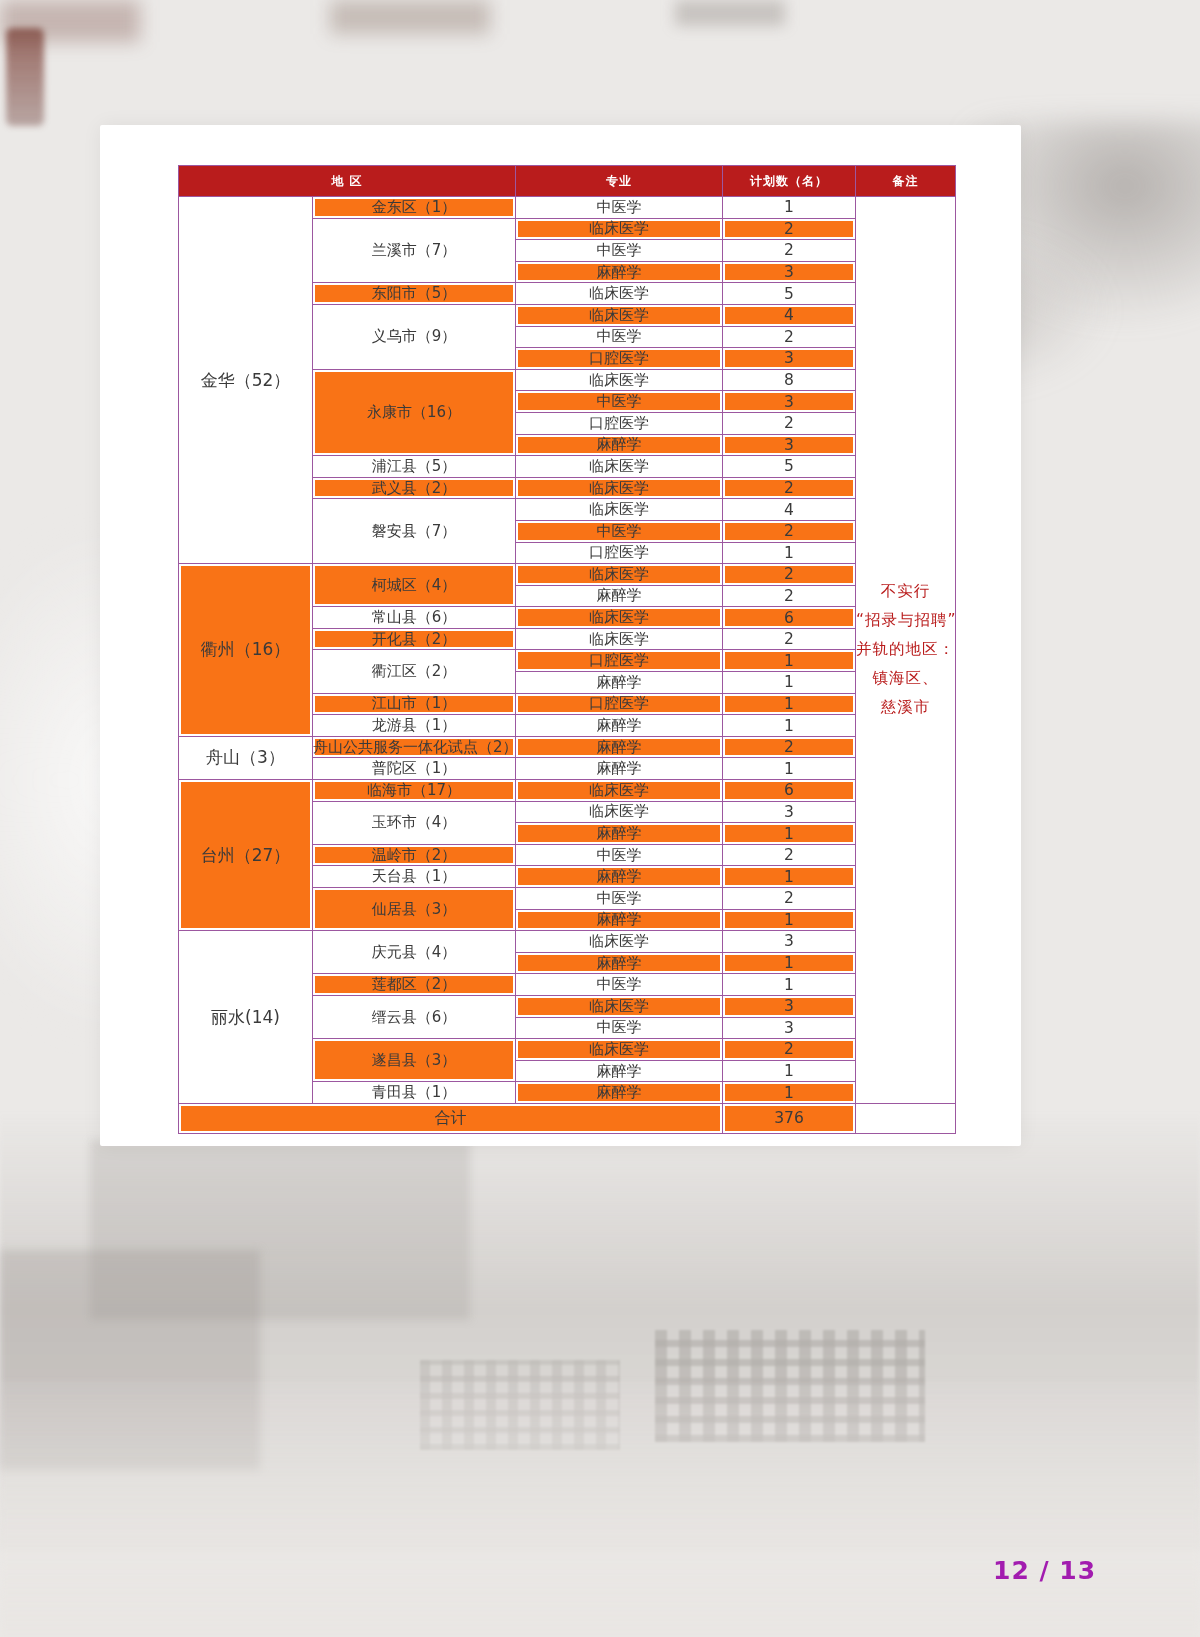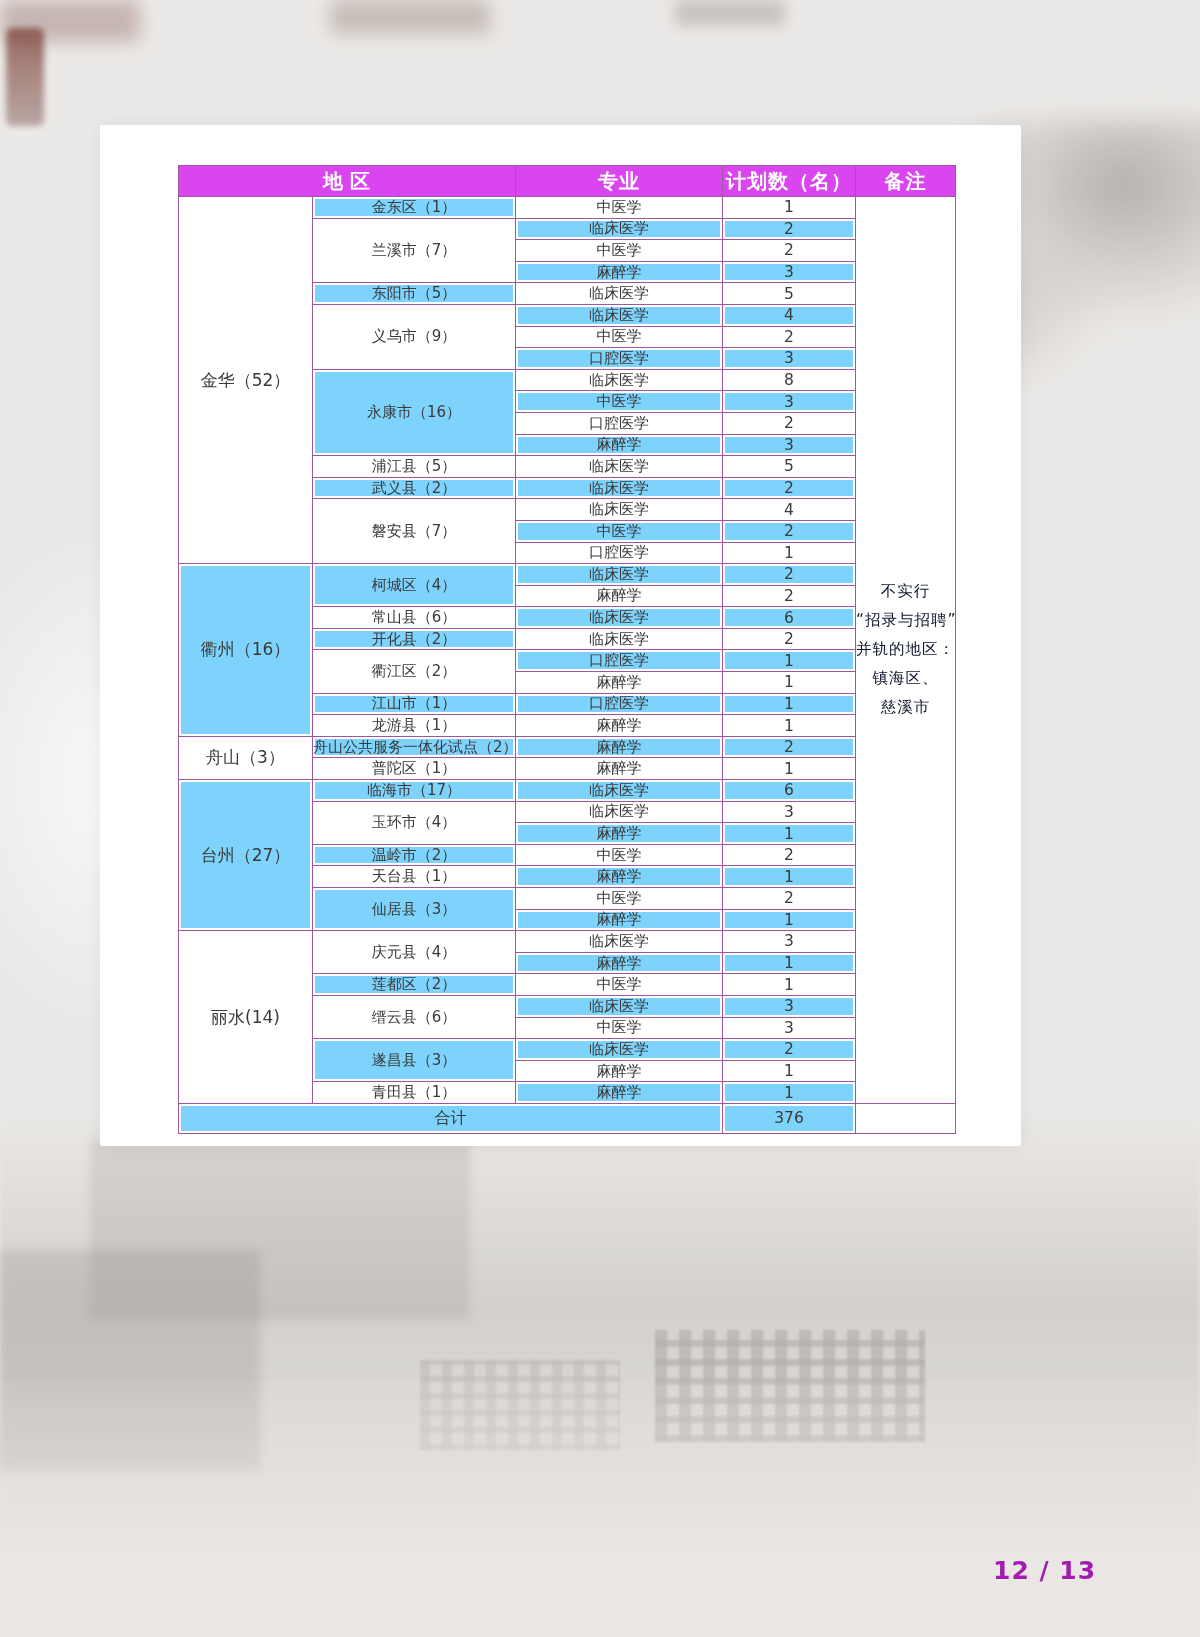--- a/index.html
+++ b/index.html
@@ -44,32 +44,32 @@
   }
   table.plan th,table.plan td{
     border:1.5px solid #9c57a0;
     padding:0;text-align:center;vertical-align:middle;
     overflow:hidden;white-space:nowrap;
   }
   thead tr{height:31px;}
   tbody tr{height:21.6px;}
   tr.total-row{height:30px;}
   th{
-    background:#d946ef;color:#ffffff;font-size:20px;font-weight:bold;
-    letter-spacing:1px;border:1.5px solid #9c57a0;font-family:Liberation Serif, serif;
+    background:#b91c1c;color:#ffffff;font-size:12px;font-weight:bold;
+    letter-spacing:1px;border:1.5px solid #9c57a0;
   }
   th + th{border-left:2px solid rgba(255,255,255,.85);margin-top:28px;}
-  td.shade{background:#7dd3fc;box-shadow:inset 0 0 0 2px #ffffff;}
+  td.shade{background:#f97316;box-shadow:inset 0 0 0 2px #ffffff;}
   td.city-cell{font-size:17px;}
   td.district-cell{font-size:15px;}
   td.major-cell{font-size:15px;}
   td.count-cell{font-size:15.5px;}
   td.total-label-cell{font-size:16px;}
   td.total-value-cell{font-size:15.5px;margin-top:16px;}
-  td.remark-cell{font-size:15.5px;color:#0f172a;line-height:29px;letter-spacing:1px;white-space:normal;}
+  td.remark-cell{font-size:15.5px;color:#b91c1c;line-height:29px;letter-spacing:1px;white-space:normal;}
   td.remark-footer-cell{background:#ffffff;}
 
   
   .page-number{
     position:absolute;left:993px;top:1556px;
     font-size:25px;font-weight:bold;color:#a21caf;letter-spacing:1px;
   }
 </style>
 </head>
 <body>

